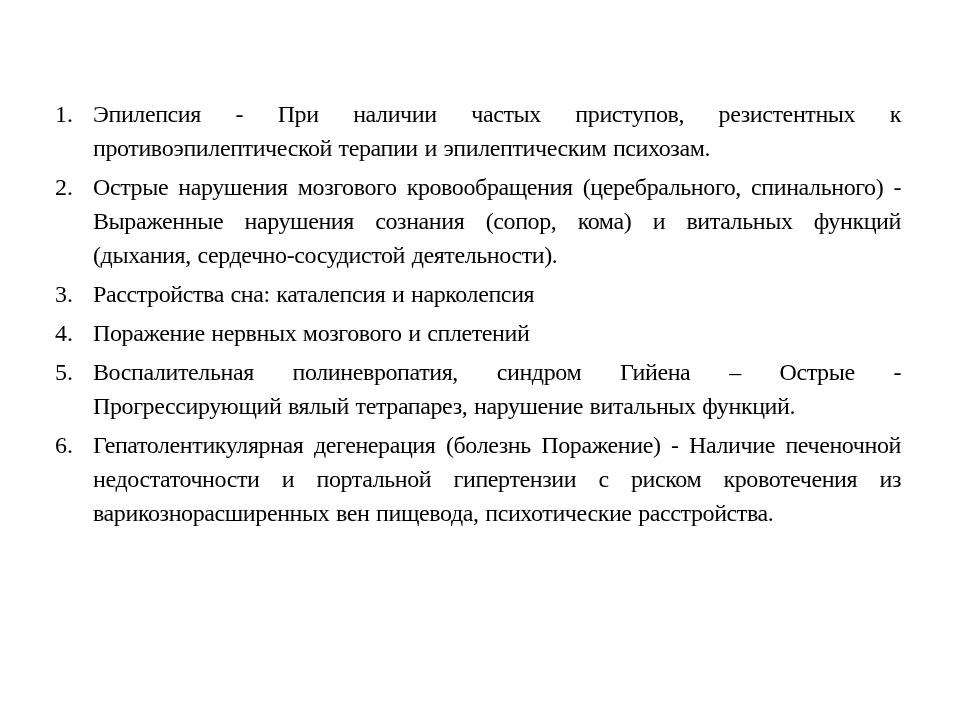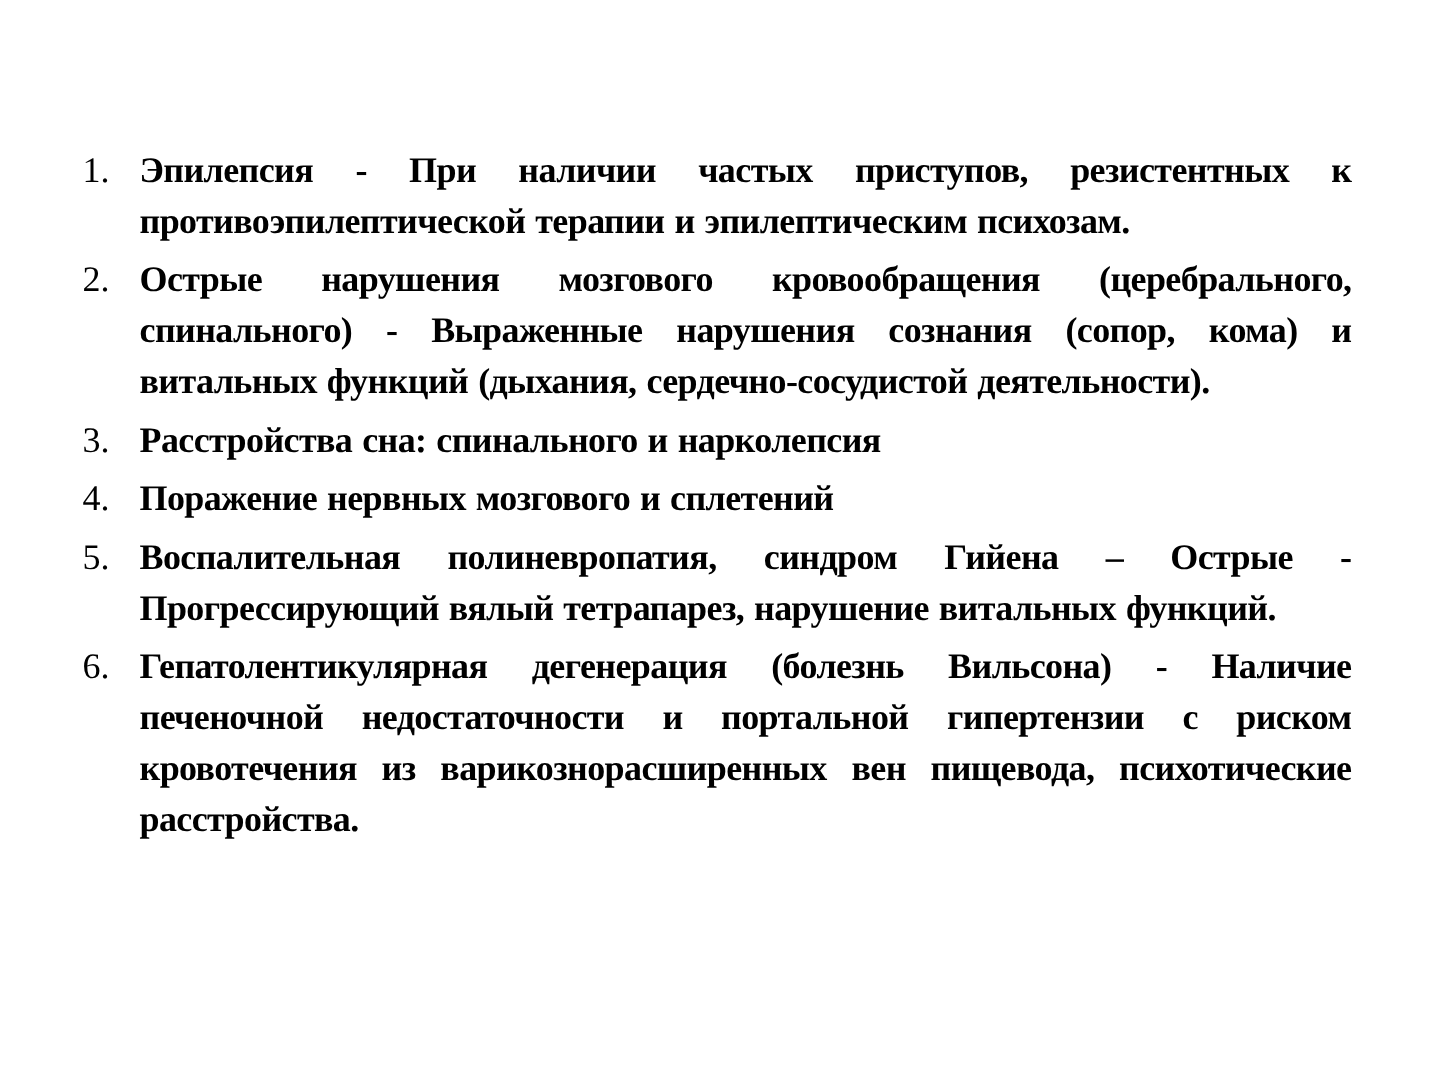--- a/index.html
+++ b/index.html
@@ -38,46 +38,45 @@
       flex: 0 0 38px;
       width: 38px;
       text-align: left;
     }
     .text {
       flex: 1 1 auto;
       text-align: justify;
       text-align-last: left;
       letter-spacing: -0.4px;
       word-spacing: 1px;
-      font-weight: bold;
     }
   </style>
 </head>
 <body>
 
 <div class="slide">
   <ol class="list">
     <li class="item">
       <span class="num">1.</span>
       <span class="text">Эпилепсия - При наличии частых приступов, резистентных к противоэпилептической терапии и эпилептическим психозам.</span>
     </li>
     <li class="item">
       <span class="num">2.</span>
       <span class="text">Острые нарушения мозгового кровообращения (церебрального, спинального) - Выраженные нарушения сознания (сопор, кома) и витальных функций (дыхания, сердечно-сосудистой деятельности).</span>
     </li>
     <li class="item">
       <span class="num">3.</span>
-      <span class="text">Расстройства сна: спинального и нарколепсия</span>
+      <span class="text">Расстройства сна: каталепсия и нарколепсия</span>
     </li>
     <li class="item">
       <span class="num">4.</span>
       <span class="text">Поражение нервных мозгового и сплетений</span>
     </li>
     <li class="item">
       <span class="num">5.</span>
       <span class="text">Воспалительная полиневропатия, синдром Гийена – Острые - Прогрессирующий вялый тетрапарез, нарушение витальных функций.</span>
     </li>
     <li class="item">
       <span class="num">6.</span>
-      <span class="text">Гепатолентикулярная дегенерация (болезнь Вильсона) - Наличие печеночной недостаточности и портальной гипертензии с риском кровотечения из варикознорасширенных вен пищевода, психотические расстройства.</span>
+      <span class="text">Гепатолентикулярная дегенерация (болезнь Поражение) - Наличие печеночной недостаточности и портальной гипертензии с риском кровотечения из варикознорасширенных вен пищевода, психотические расстройства.</span>
     </li>
   </ol>
 </div>
 
 </body></html>

